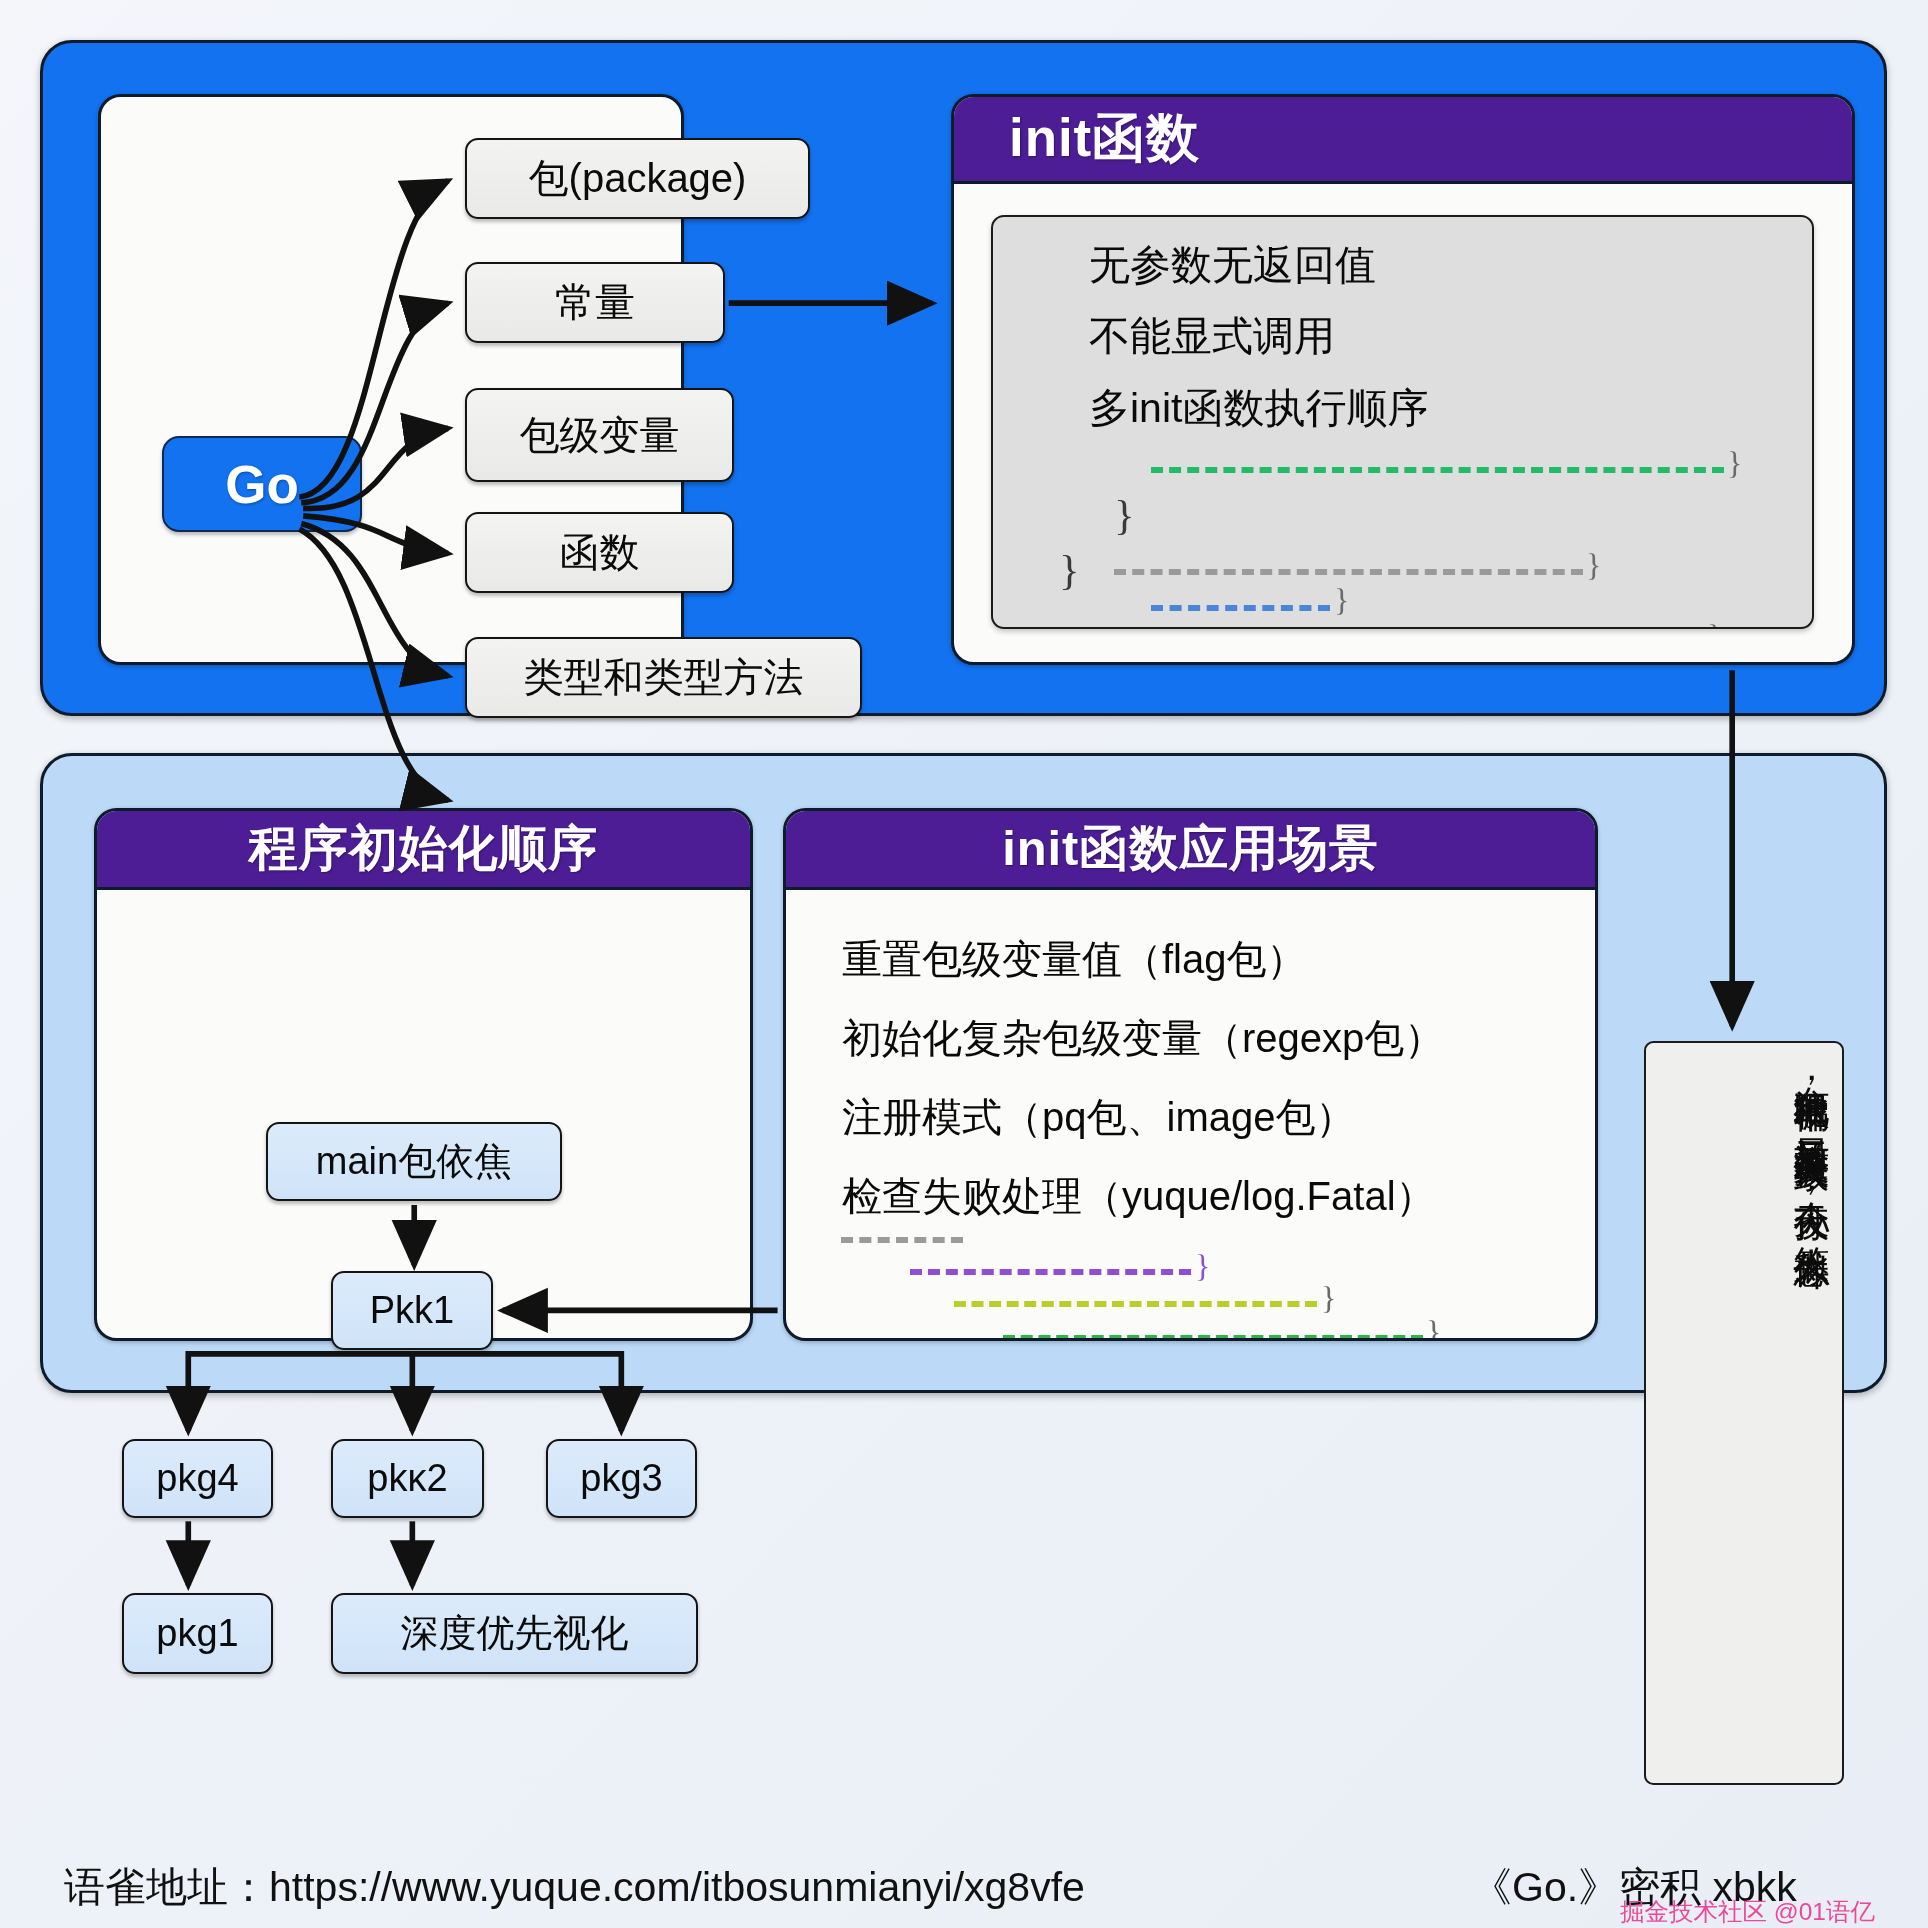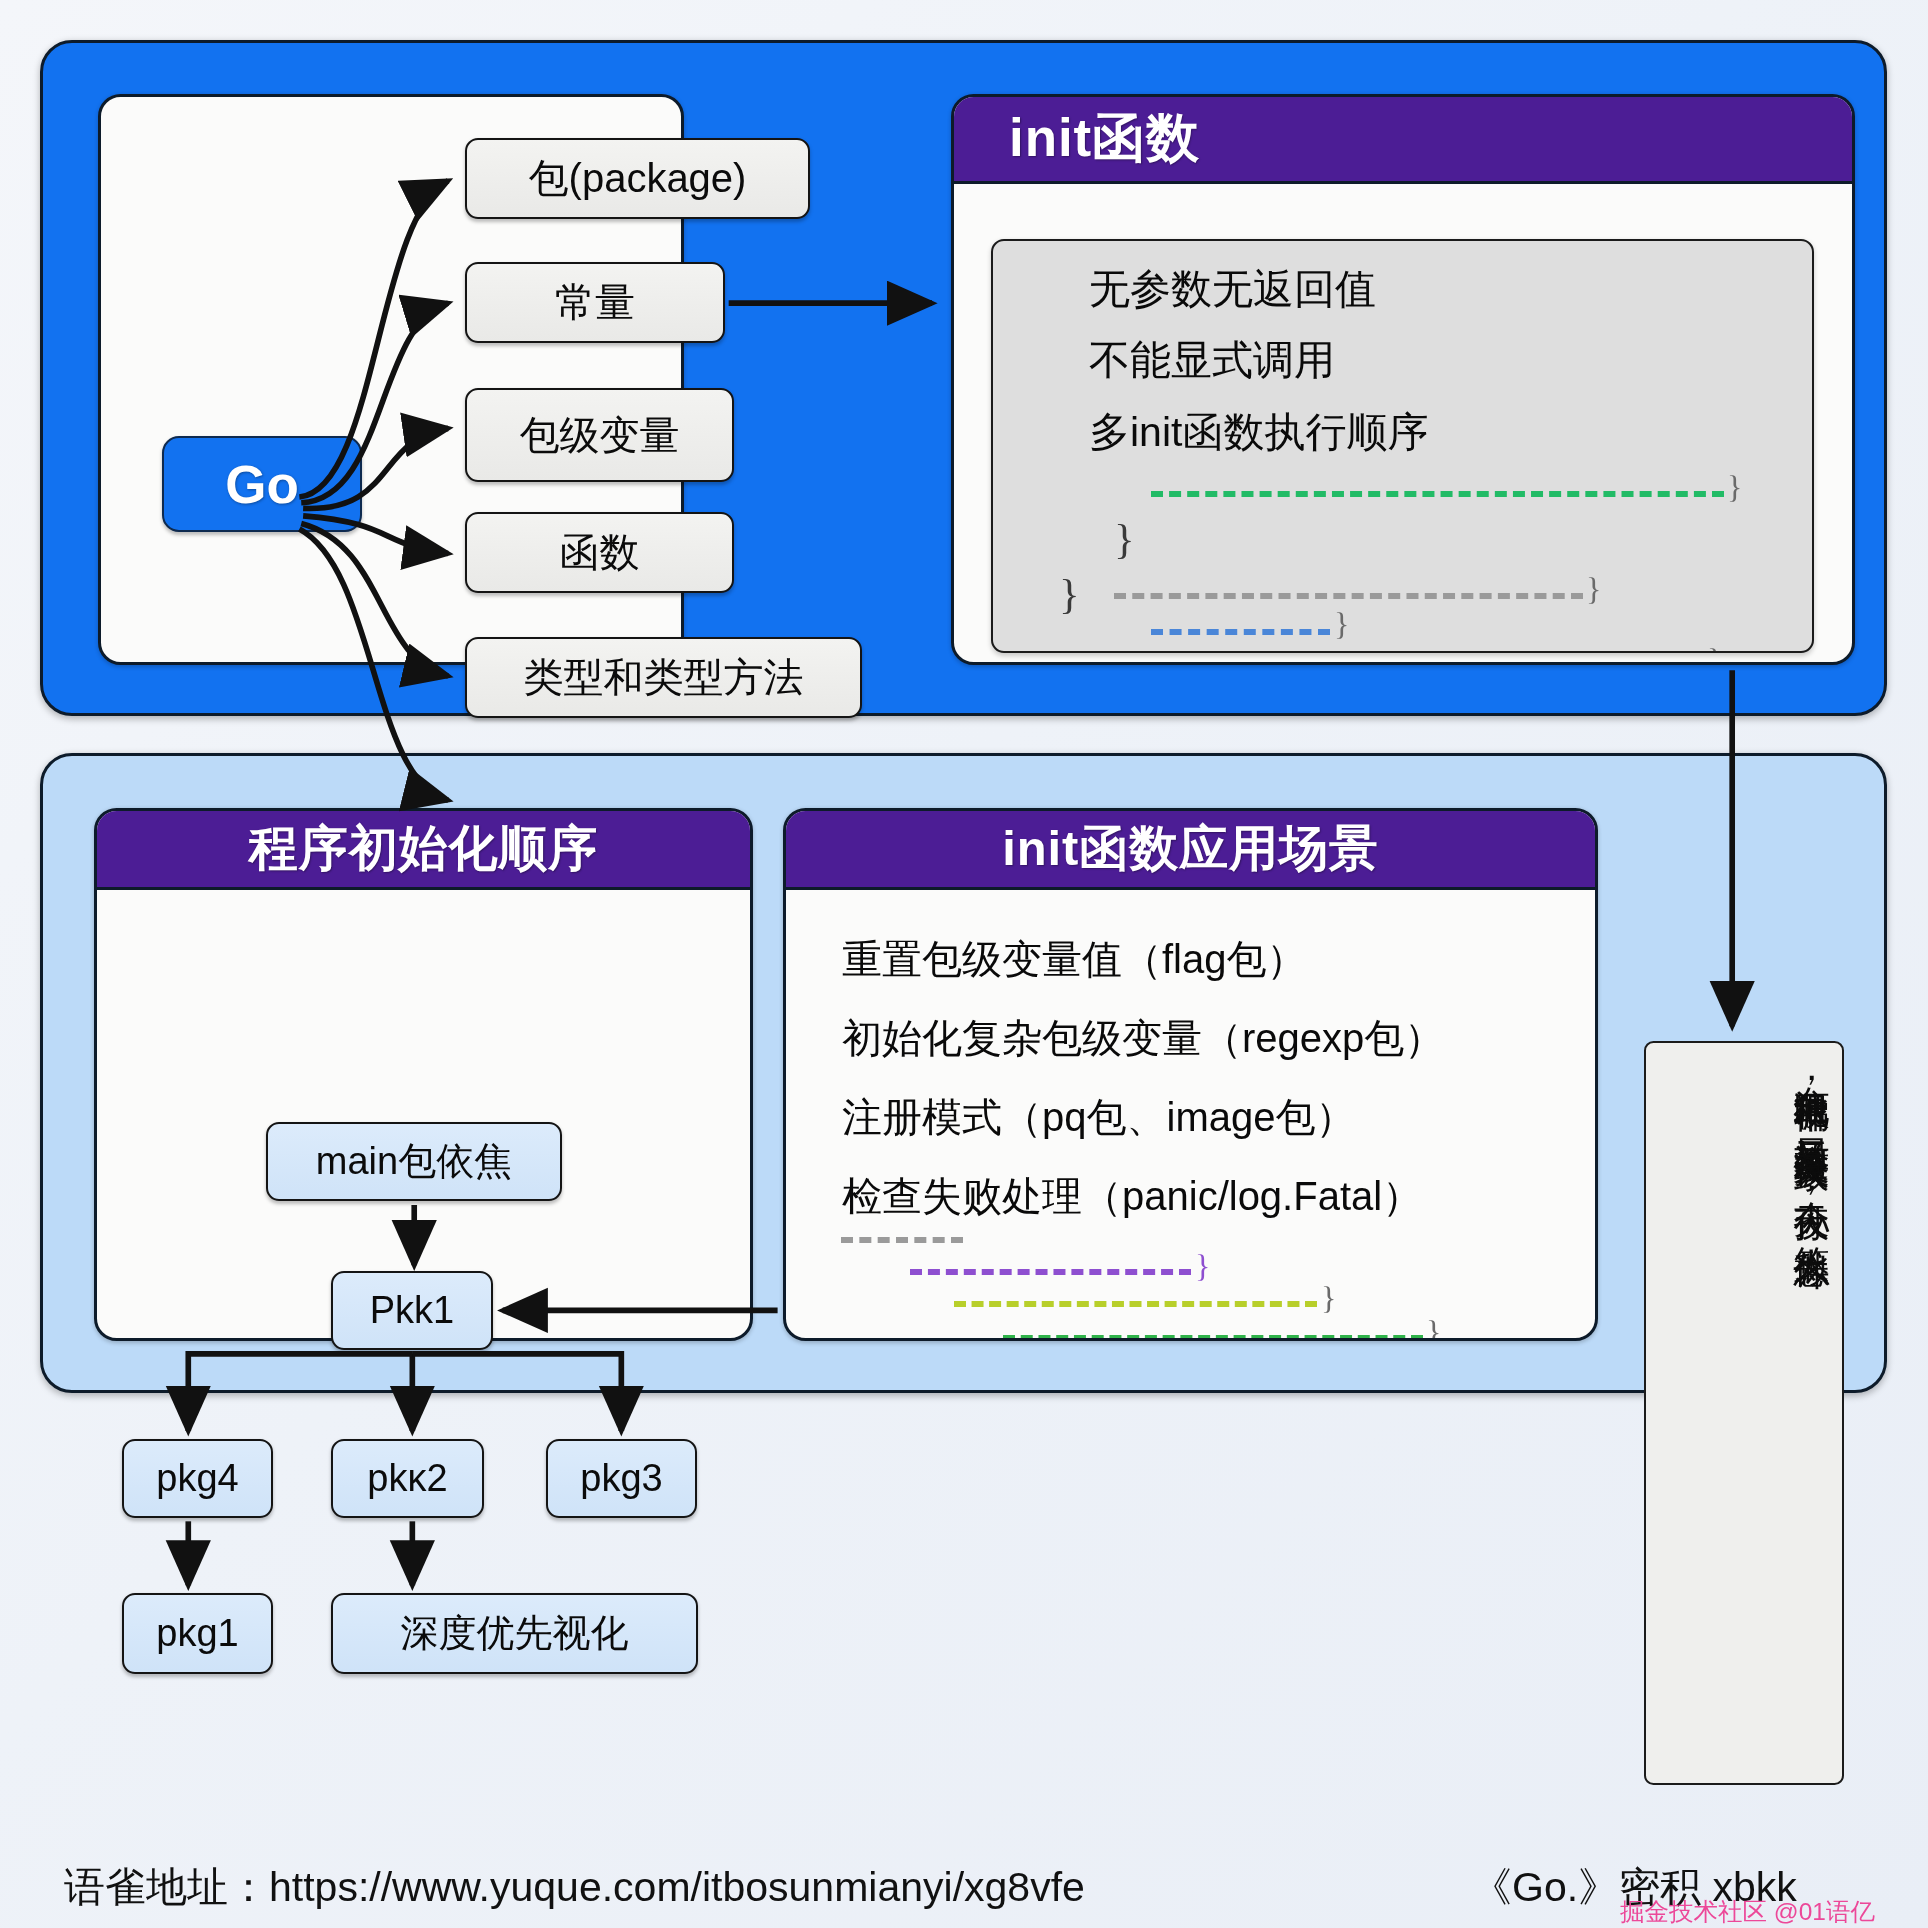--- a/index.html
+++ b/index.html
@@ -182,21 +182,21 @@
   <div class="node" style="left:465px; top:761px; width:173px; height:81px;">
     <span>接口</span>
   </div>
 
   <div class="inner-white" style="left:951px; top:94px; width:904px; height:571px;">
     <div class="titlebar" style="height:87px; padding-left:55px; font-size:53px;">
       <span>init函数</span>
     </div>
   </div>
 
-  <div class="codepanel" style="left:991px; top:215px; width:823px; height:414px;margin-top:24px;">
+  <div class="codepanel" style="left:991px; top:215px; width:823px; height:414px;">
     <div class="codeline" style="left:96px; top:21px;">无参数无返回值</div>
     <div class="codeline" style="left:96px; top:92px;">不能显式调用</div>
     <div class="codeline" style="left:96px; top:164px;">多init函数执行顺序</div>
 
     <div class="dash" style="left:158px; top:250px; width:573px; border-top-color:#22bb66;"></div>
     <div class="dashend" style="left:734px; top:228px;">}</div>
 
     <div class="brace" style="left:121px; top:273px;">}</div>
     <div class="brace" style="left:66px; top:328px;">}</div>
 
@@ -241,21 +241,21 @@
   </div>
 
   <div class="inner-white" style="left:783px; top:808px; width:815px; height:533px;">
     <div class="titlebar" style="height:79px; justify-content:center; font-size:49px;">
       <span>init函数应用场景</span>
     </div>
 
     <div class="scenline" style="left:56px; top:121px;">重置包级变量值（flag包）</div>
     <div class="scenline" style="left:56px; top:200px;">初始化复杂包级变量（regexp包）</div>
     <div class="scenline" style="left:56px; top:279px;">注册模式（pq包、image包）</div>
-    <div class="scenline" style="left:56px; top:358px;">检查失败处理（panic/log.Fatal）</div>
+    <div class="scenline" style="left:56px; top:358px;">检查失败处理（yuque/log.Fatal）</div>
 
     <div class="dash" style="left:55px; top:426px; width:122px; border-top-color:#9a9a9a;"></div>
 
     <div class="dash" style="left:124px; top:458px; width:281px; border-top-color:#8e4fd0;"></div>
     <div class="dashend" style="left:409px; top:437px; color:#8e4fd0;">}</div>
 
     <div class="dash" style="left:168px; top:490px; width:363px; border-top-color:#b8cf2a;"></div>
     <div class="dashend" style="left:535px; top:469px;">}</div>
 
     <div class="dash" style="left:217px; top:524px; width:420px; border-top-color:#2fb34a;"></div>

